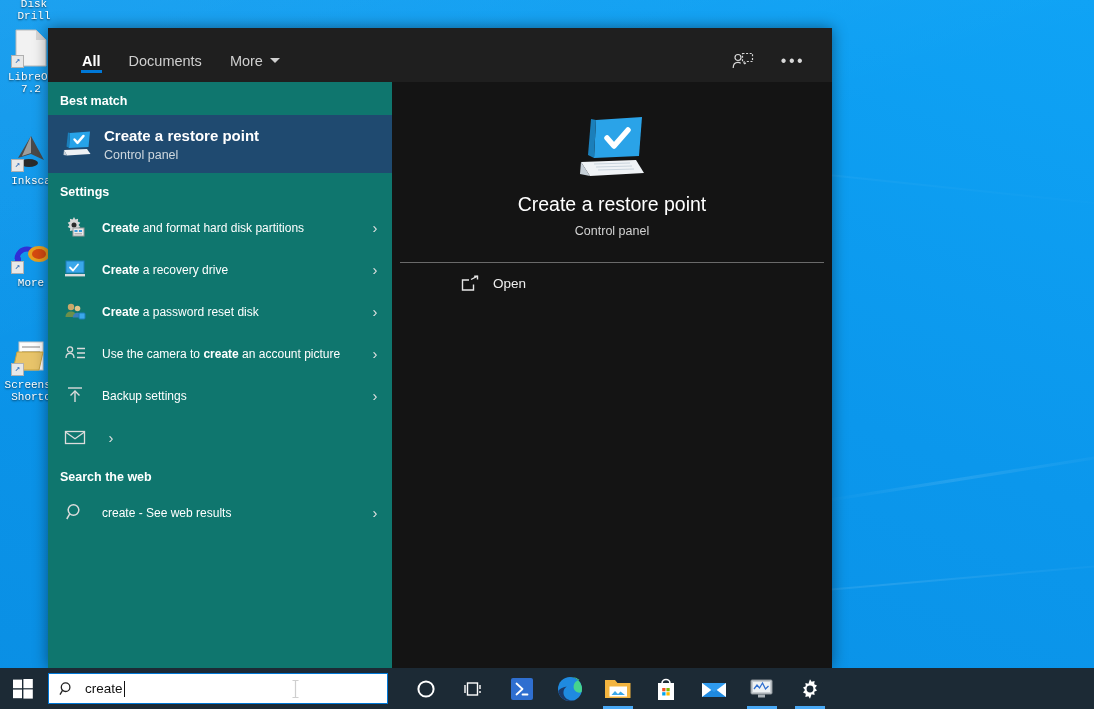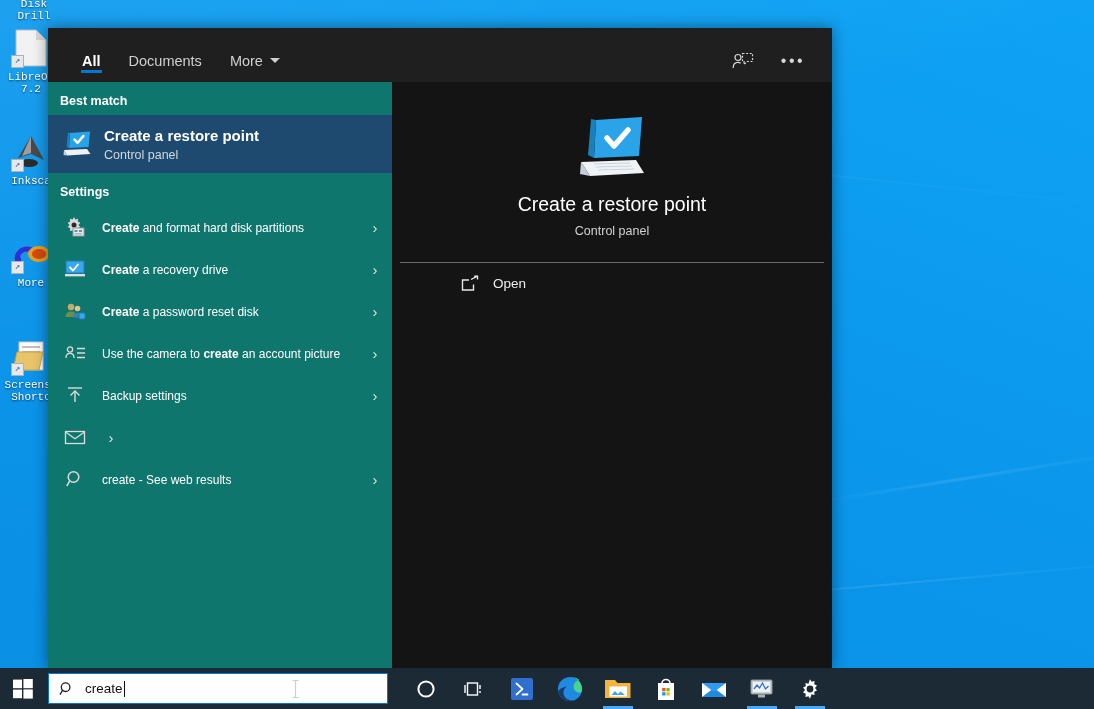--- a/index.html
+++ b/index.html
@@ -468,20 +468,21 @@
       <div class="result-row">
         <span class="ricon">
           <svg width="22" height="17" viewBox="0 0 22 17" stroke="#dcdcdc" fill="none" stroke-width="1.3">
             <rect x="1.5" y="2.5" width="19" height="12"></rect>
             <path d="M1.5 3 L11 9.8 L20.5 3"></path>
           </svg>
         </span>
         <span class="chev">›</span>
       </div>
 
+      <div class="section-head">Search the web</div>
 
       <div class="result-row">
         <span class="ricon">
           <svg width="20" height="20" viewBox="0 0 20 20" stroke="#dcdcdc" fill="none" stroke-width="1.5">
             <circle cx="8.5" cy="8" r="5.3"></circle>
             <path d="M4.6 12.2 L1.8 17"></path>
           </svg>
         </span>
         <span class="rtext">
           <span class="rtitle">create - See web results</span>

